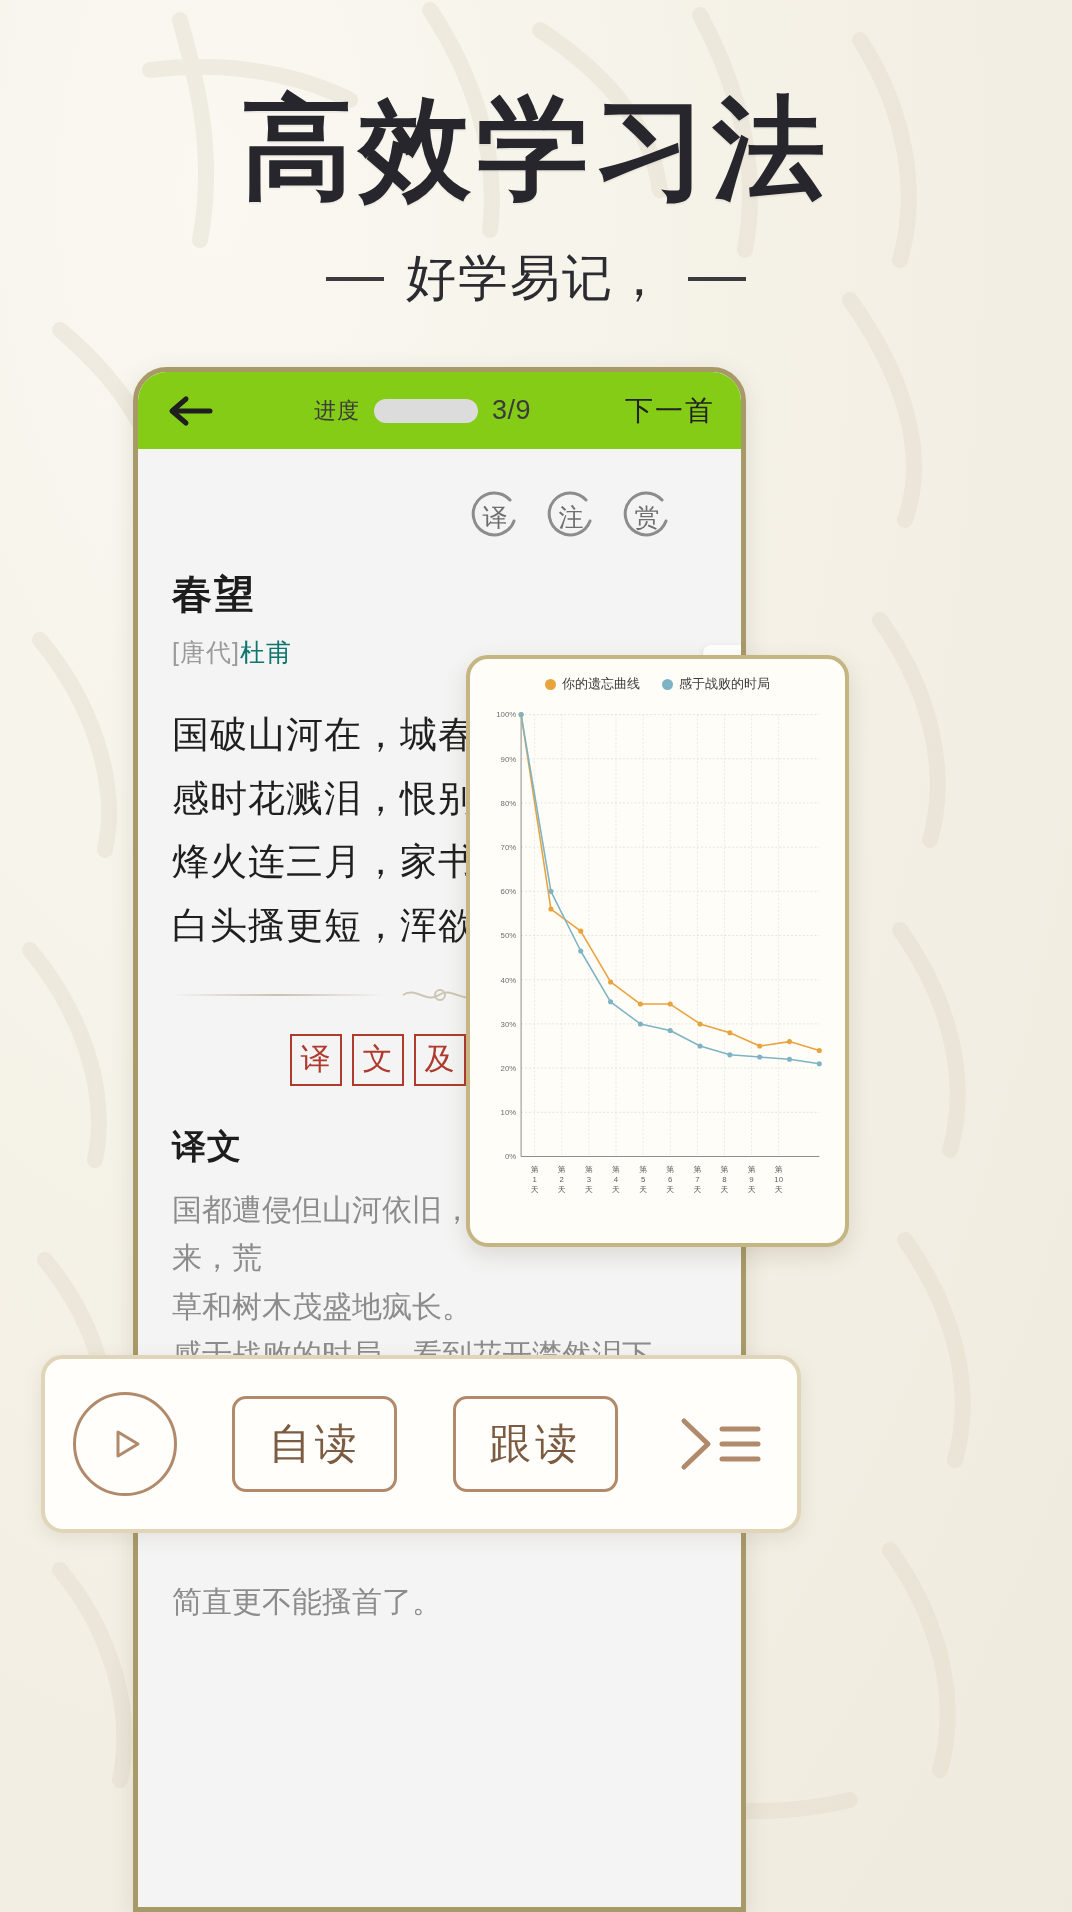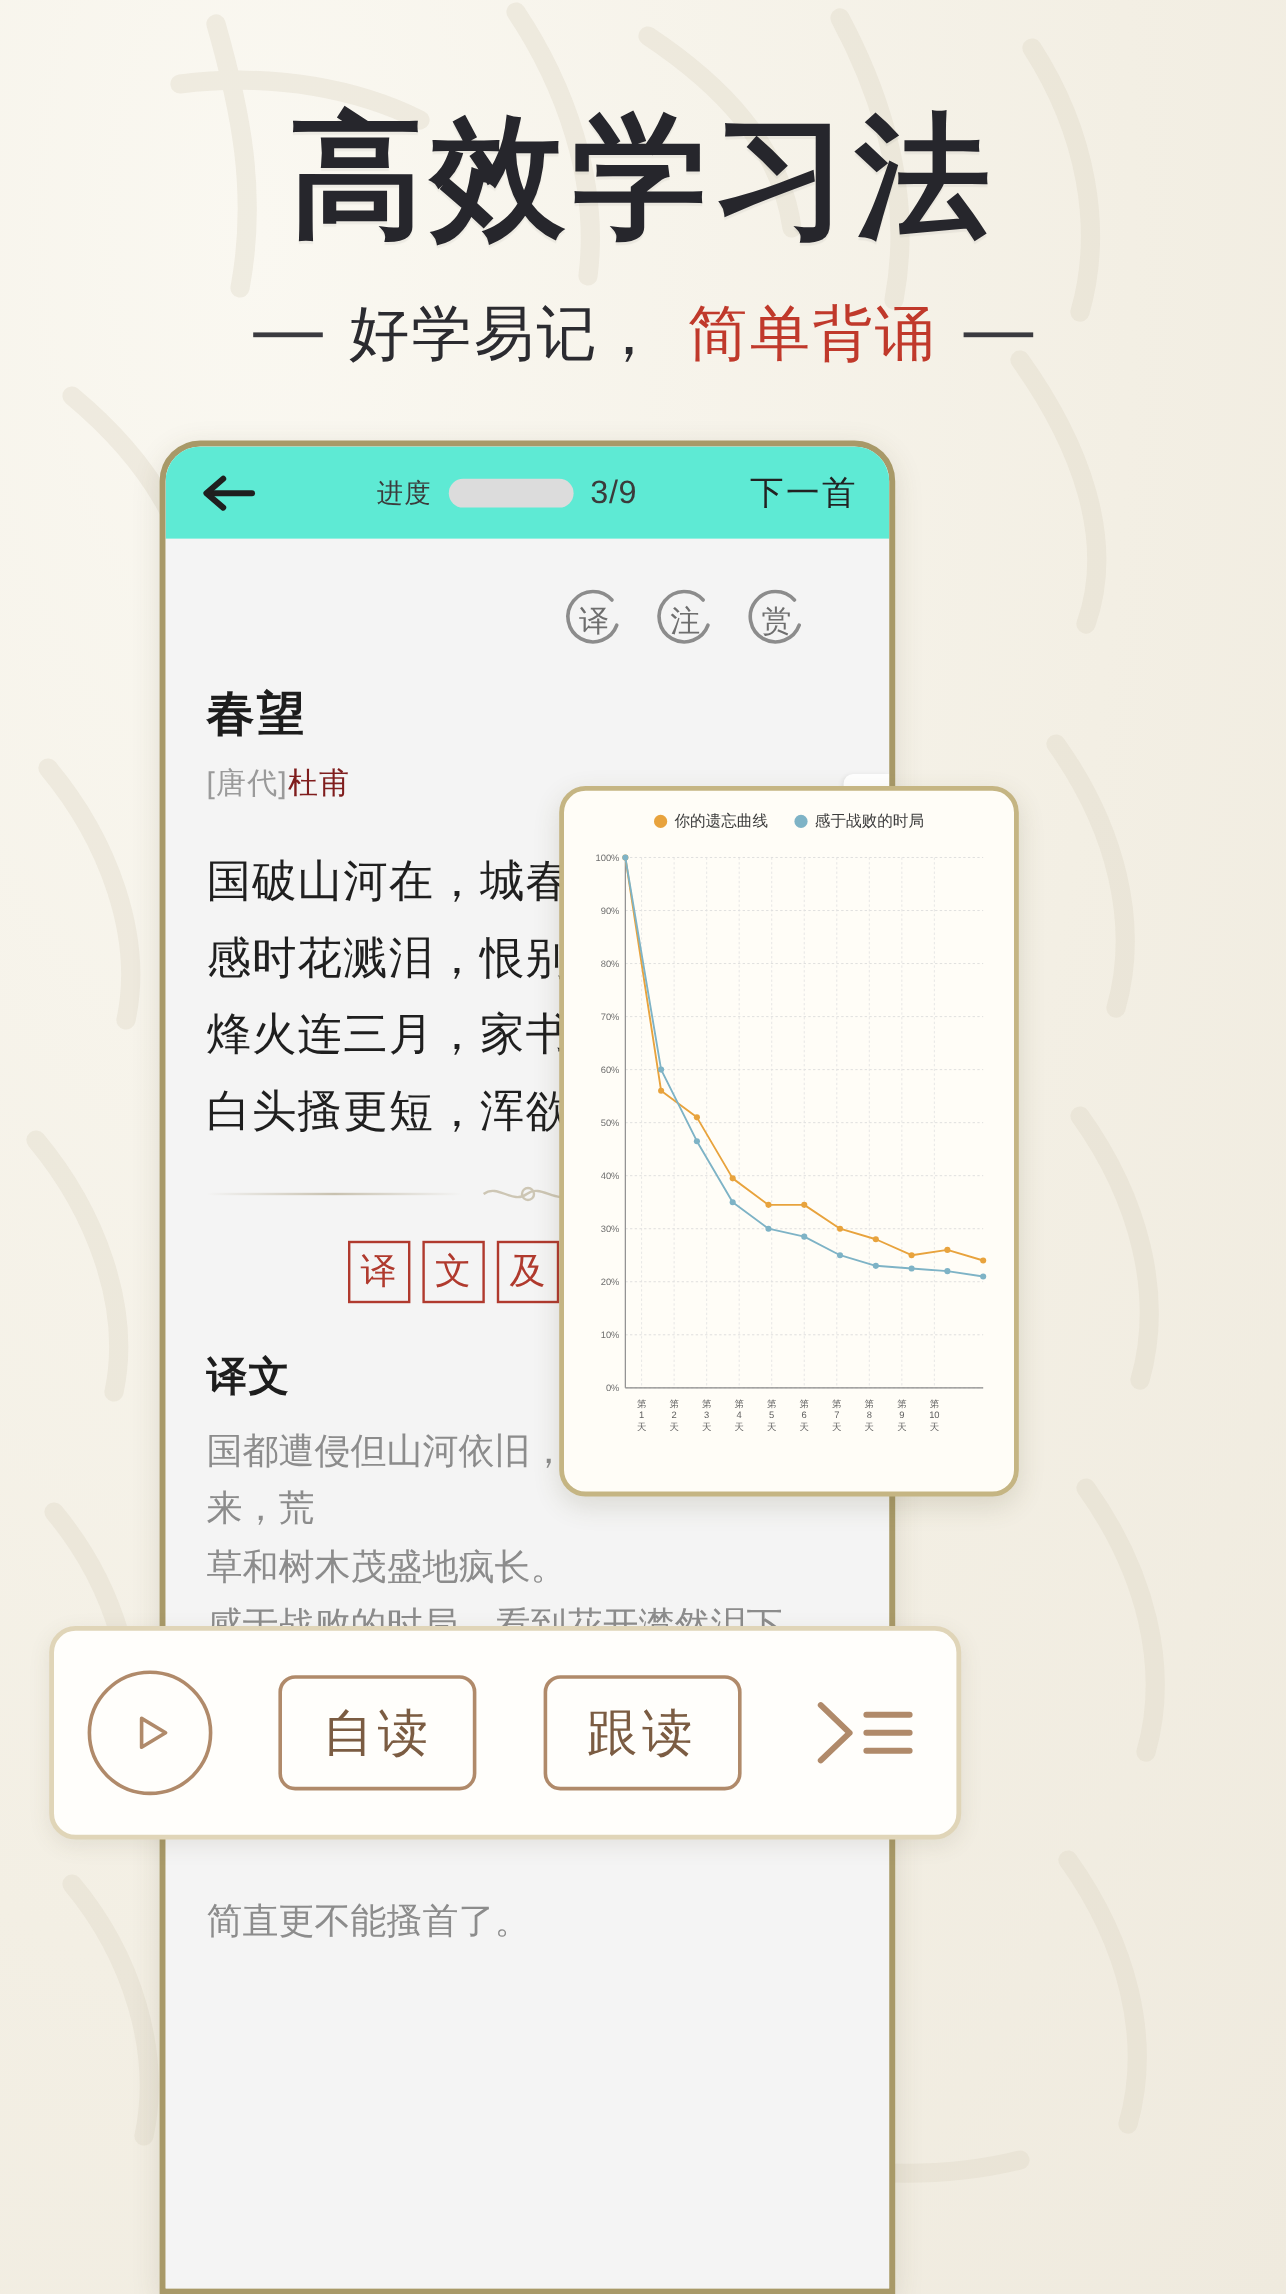--- a/index.html
+++ b/index.html
@@ -49,21 +49,21 @@
     width: 613px; height: 1545px;
     border: 5px solid #a89968;
     border-top-left-radius: 34px;
     border-top-right-radius: 34px;
     background: #ffffff;
     overflow: hidden;
     box-shadow: 0 6px 24px rgba(80,70,40,.13);
   }
   #phone-nav {
     height: 77px;
-    background: #5eead4;
+    background: #84cc16;
     display: flex; align-items: center;
     padding: 0 26px;
     position: relative;
   }
   #back-arrow { width: 56px; height: 40px; flex: 0 0 auto; }
   #nav-progress {
     flex: 1 1 auto;
     display: flex; align-items: center; justify-content: center; gap: 14px;
   }
   #progress-label { font-size: 22px; color: #3b3b3b; letter-spacing: 1px; }
@@ -95,21 +95,21 @@
     font-family: "DejaVu Serif", "Liberation Serif", serif;
     font-size: 25px; color: #6e6e6e; position: relative; z-index: 2;
   }
   #poem-title {
     font-family: "DejaVu Serif", "Liberation Serif", serif;
     font-weight: bold; font-size: 40px; color: #1d1d1d;
     margin-top: 24px; letter-spacing: 2px;
   }
   #poem-byline { margin-top: 14px; font-size: 25px; letter-spacing: 1px; }
   #poem-dynasty { color: #9a9a9a; }
-  #poem-author { color: #7f1d1d; }
+  #poem-author { color: #0f766e; }
   #poem-body {
     margin-top: 34px;
     font-family: "DejaVu Serif", "Liberation Serif", serif;
     font-size: 37px; color: #1f1f1f; line-height: 1.72;
     letter-spacing: 1px;
   }
   #divider-row {
     margin-top: 26px; display: flex; align-items: center; gap: 12px;
     color: #c9c2b0;
   }
@@ -212,21 +212,20 @@
       <path d="M600 1790 C680 1810 770 1820 850 1800"></path>
     </g>
   </svg>
 </div>
 
 <div id="headline">高效学习法</div>
 
 <div id="subline">
   <span class="dash"></span>
   <span>好学易记，</span>
-  <span class="sub-red">简单背诵</span>
   <span class="dash"></span>
 </div>
 
 <div id="phone">
 
   <div id="phone-nav">
     <svg id="back-arrow" viewBox="0 0 56 40">
       <path d="M46 20 H10" stroke="#1f1f1f" stroke-width="5" stroke-linecap="round" fill="none"></path>
       <path d="M22 8 L8 20 L22 32" stroke="#1f1f1f" stroke-width="5" stroke-linecap="round" stroke-linejoin="round" fill="none"></path>
     </svg>

